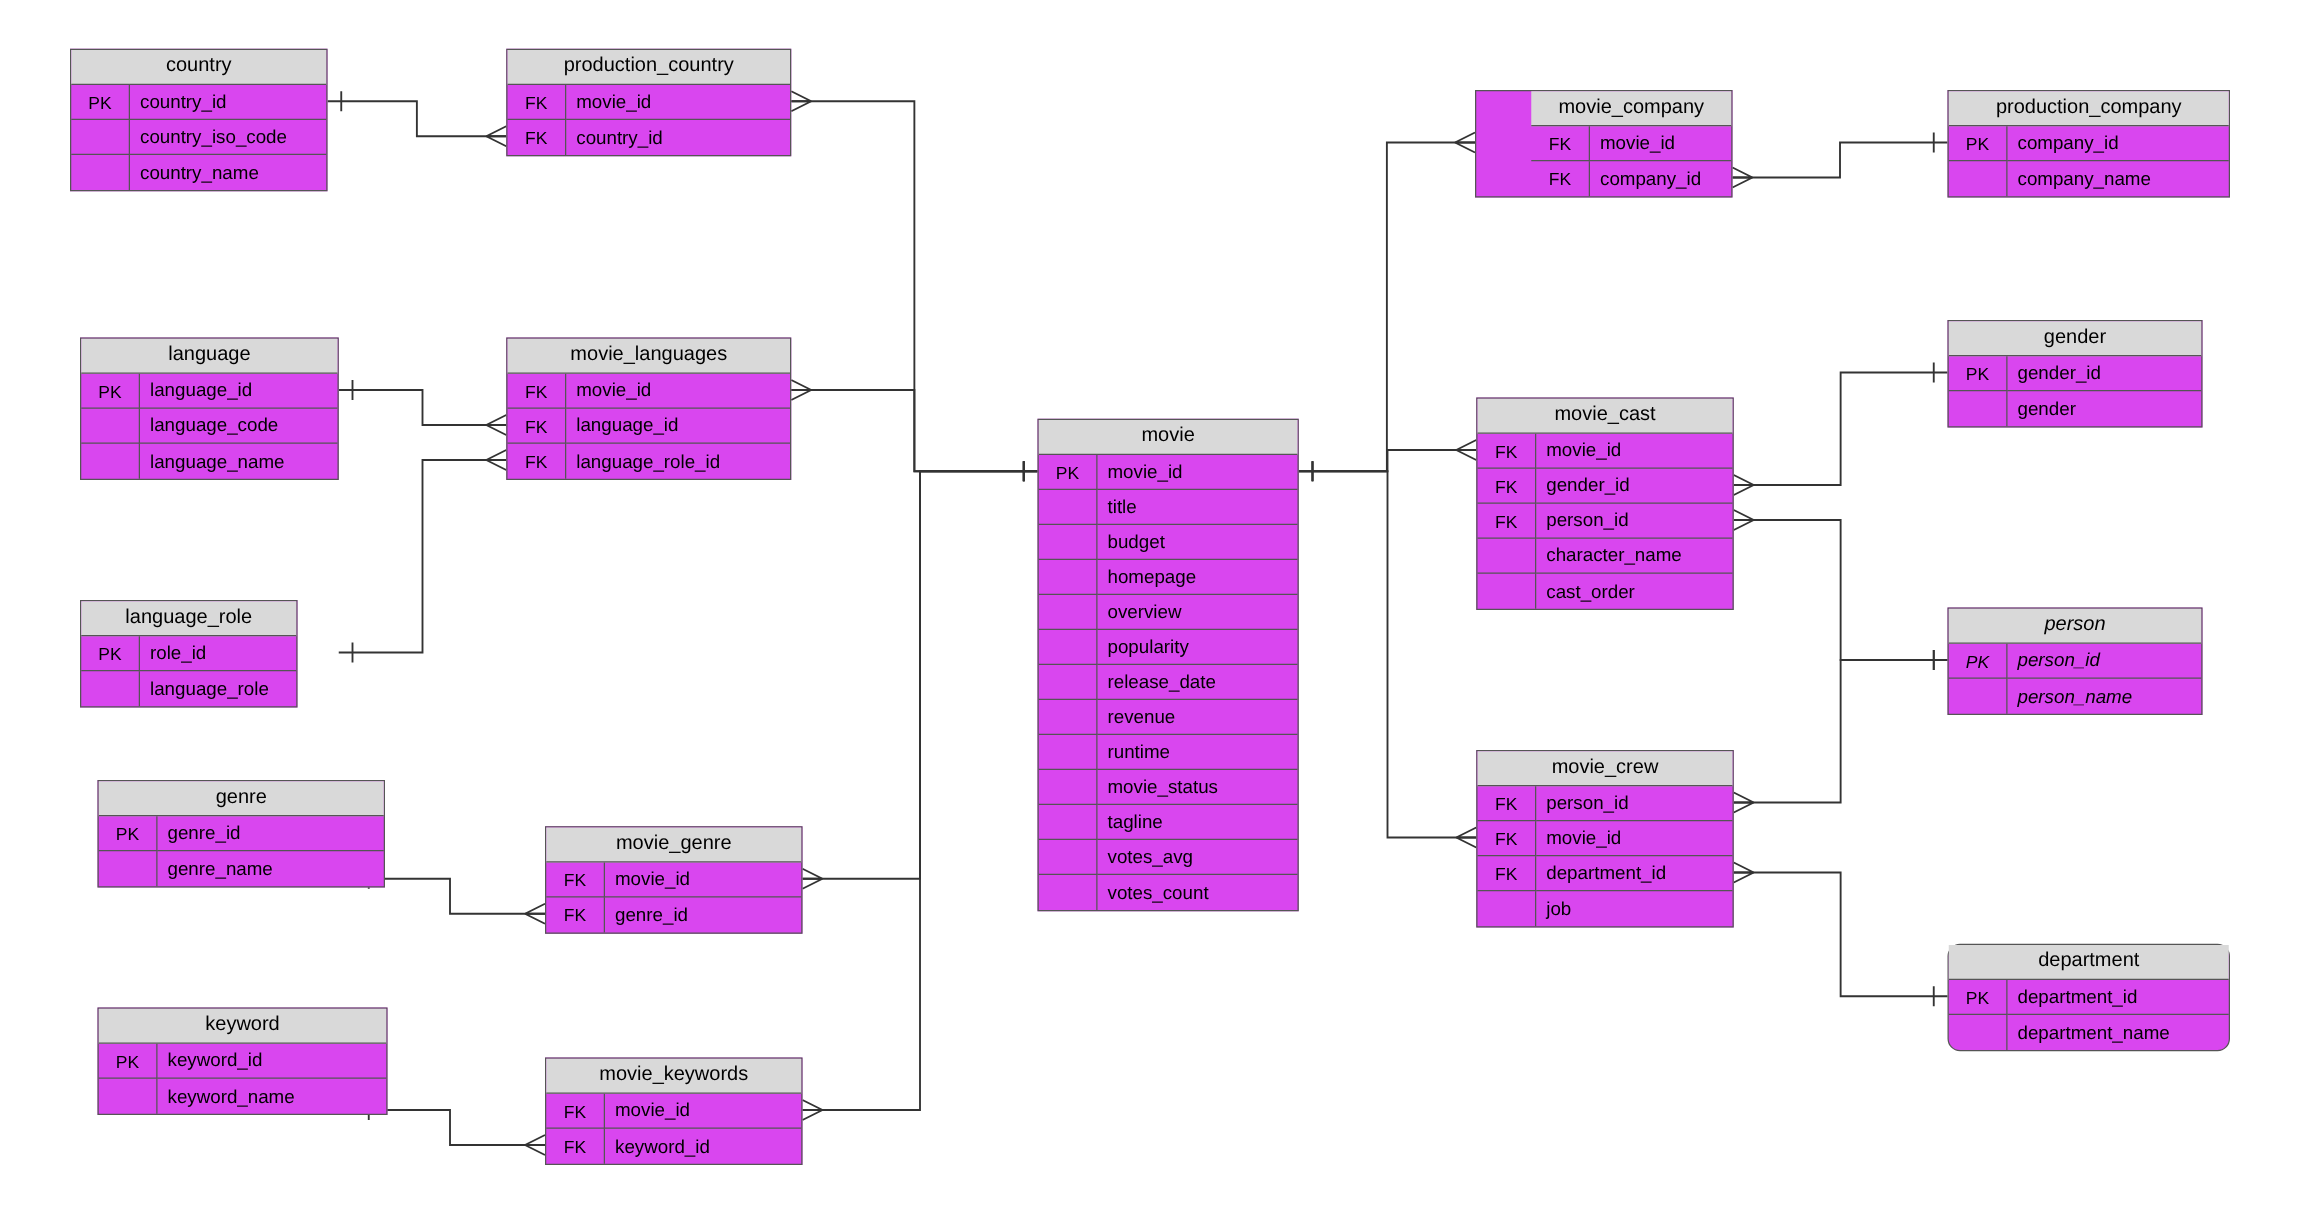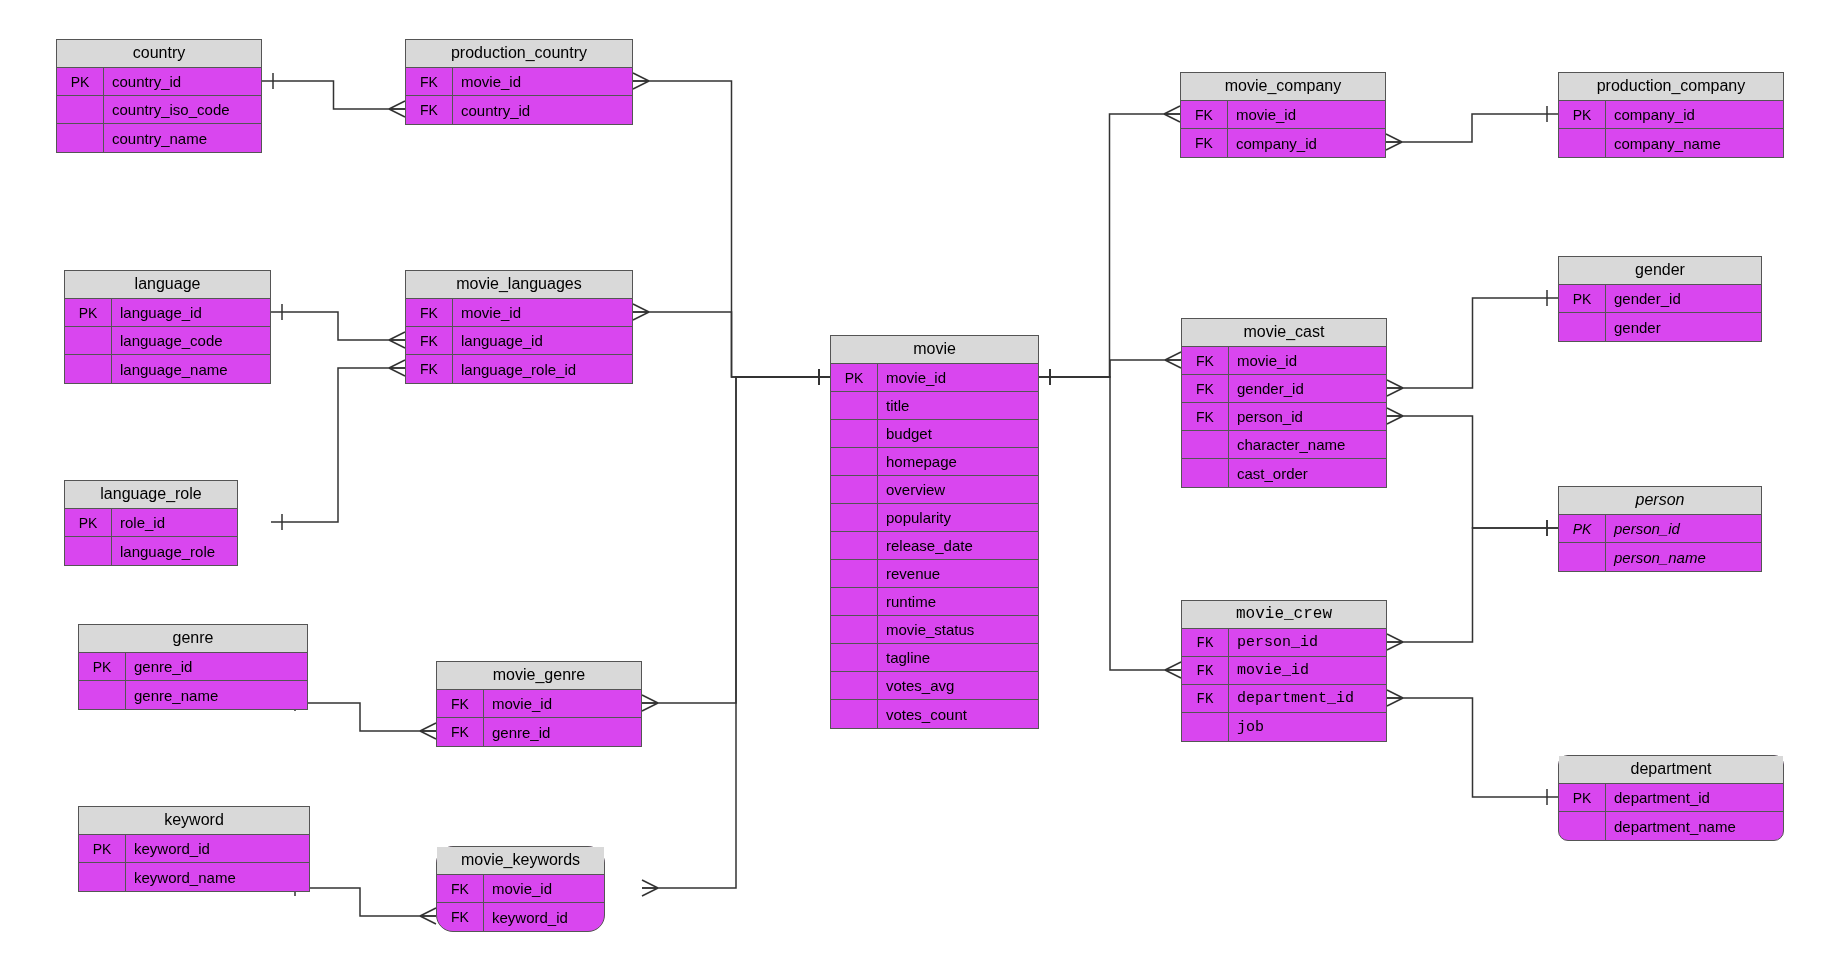--- a/index.html
+++ b/index.html
@@ -232,21 +232,21 @@
       <div class="title">keyword</div>
       <div class="row">
         <div class="key">PK</div>
         <div class="attr">keyword_id</div>
       </div>
       <div class="row">
         <div class="key"></div>
         <div class="attr">keyword_name</div>
       </div>
     </div>
-    <div class="entity" style="left: 436px; top: 846px; width: 169px; border-radius: 17px;">
+    <div class="entity" style="left: 436px; top: 846px; width: 206px;">
       <div class="title">movie_keywords</div>
       <div class="row">
         <div class="key">FK</div>
         <div class="attr">movie_id</div>
       </div>
       <div class="row">
         <div class="key">FK</div>
         <div class="attr">keyword_id</div>
       </div>
     </div>
@@ -298,21 +298,21 @@
       </div>
       <div class="row">
         <div class="key"></div>
         <div class="attr">votes_avg</div>
       </div>
       <div class="row">
         <div class="key"></div>
         <div class="attr">votes_count</div>
       </div>
     </div>
-    <div class="entity" style="left: 1180px; top: 72px; width: 206px;">
+    <div class="entity" style="left: 1180px; top: 72px; width: 206px; padding-left: 44px;">
       <div class="title">movie_company</div>
       <div class="row">
         <div class="key">FK</div>
         <div class="attr">movie_id</div>
       </div>
       <div class="row">
         <div class="key">FK</div>
         <div class="attr">company_id</div>
       </div>
     </div>
@@ -365,21 +365,21 @@
       <div class="title">person</div>
       <div class="row">
         <div class="key">PK</div>
         <div class="attr">person_id</div>
       </div>
       <div class="row">
         <div class="key"></div>
         <div class="attr">person_name</div>
       </div>
     </div>
-    <div class="entity" style="left: 1181px; top: 600px; width: 206px; font-family: Liberation Mono, monospace;">
+    <div class="entity" style="left: 1181px; top: 600px; width: 206px;">
       <div class="title">movie_crew</div>
       <div class="row">
         <div class="key">FK</div>
         <div class="attr">person_id</div>
       </div>
       <div class="row">
         <div class="key">FK</div>
         <div class="attr">movie_id</div>
       </div>
       <div class="row">

